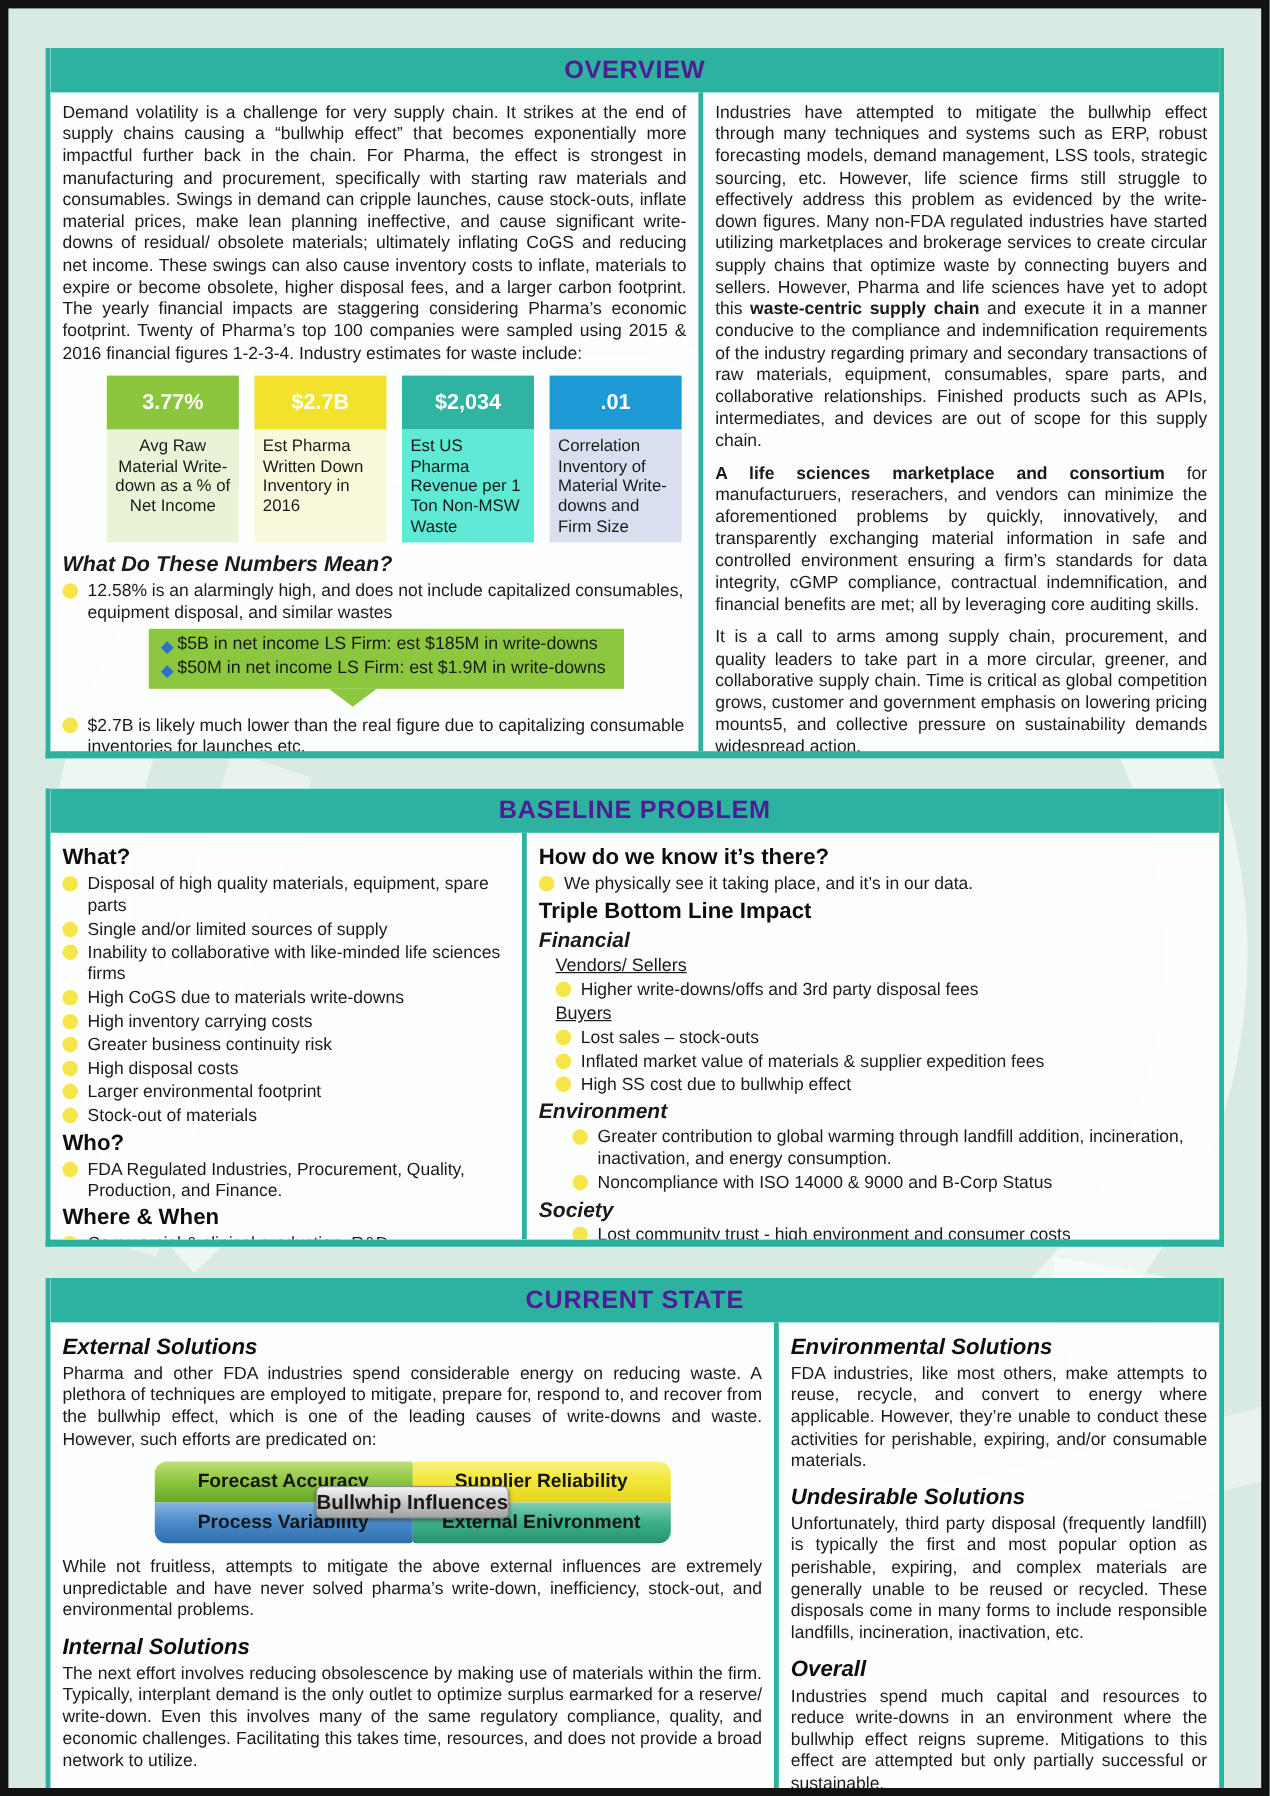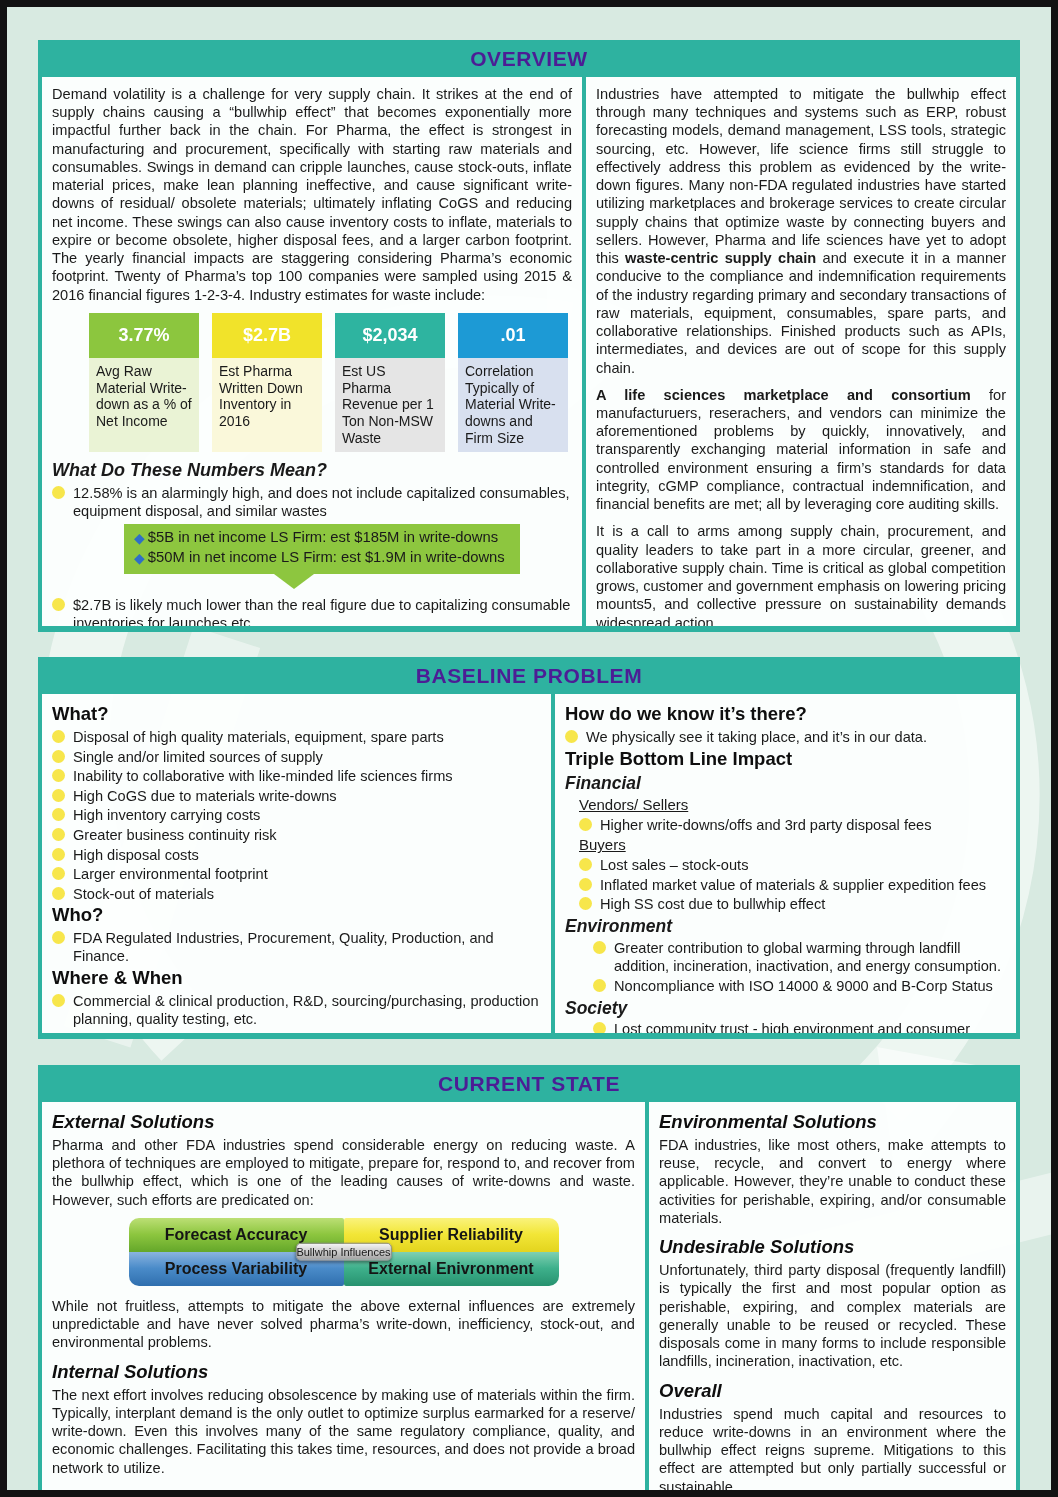--- a/index.html
+++ b/index.html
@@ -36,42 +36,42 @@
   .sec-current{margin-top:26px;height:441px;}
   .section-header{
     height:37px;background:var(--teal);
     display:flex;align-items:center;justify-content:center;
     color:#4c1d95;font-weight:bold;font-size:21px;letter-spacing:.6px;
   }
   .cols{display:flex;align-items:stretch;height:calc(100% - 37px);}
   .col{padding:8px 10px 6px 10px;}
   .col.right{border-left:4px solid var(--teal);flex:1;}
   .ov-left{width:540px;}
-  .bl-left{width:509px;}
+  .bl-left{width:393px;}
   .cs-left{width:603px;}
 
   p.body{font-size:14.6px;line-height:1.25;text-align:justify;margin-bottom:9px;}
   .bold{font-weight:bold;}
 
   h3.colhead{font-size:18.5px;font-weight:bold;color:#0e0e0e;margin:1px 0 3px 0;}
   h3.ital{font-style:italic;}
   .numbers-heading{font-size:18px;font-weight:bold;font-style:italic;margin:2px 0 3px 0;}
 
   ul.blist{list-style:none;}
   ul.blist li{display:flex;font-size:14.6px;line-height:1.24;margin:1.5px 0;}
   .dot{width:13px;height:13px;border-radius:50%;background:var(--dot);flex:0 0 13px;margin:2px 8px 0 0;}
 
   
   .stats{display:flex;gap:13px;margin:5px 0 8px 37px;}
   .stat{width:110px;display:flex;flex-direction:column;}
   .stat-top{height:45px;display:flex;align-items:center;justify-content:center;color:#fff;font-weight:bold;font-size:18px;}
   .stat-body{padding:5px 7px;font-size:14px;line-height:1.2;flex:1;}
-  .s1 .stat-top{background:#8cc63e;} .s1 .stat-body{background:#eaf3d5;}
+  .s1 .stat-top{background:#8cc63e;} .s1 .stat-body{background:#eaf3d5;text-align:center;}
   .s2 .stat-top{background:#f1e32a;} .s2 .stat-body{background:#faf8da;}
-  .s3 .stat-top{background:#2eb4a0;} .s3 .stat-body{background:#e5e5e5;}
+  .s3 .stat-top{background:#2eb4a0;} .s3 .stat-body{background:#5eead4;}
   .s4 .stat-top{background:#1d9ad5;} .s4 .stat-body{background:#d8e0ef;}
 
   
   .callout{
     position:relative;background:#8dc63f;margin:4px 0 22px 72px;width:396px;
     padding:4px 10px 5px 10px;
   }
   .callout:after{
     content:"";position:absolute;left:38%;top:100%;
     border-left:20px solid transparent;border-right:20px solid transparent;
@@ -91,21 +91,21 @@
   .qrow{display:flex;height:34px;}
   .qcell{flex:1;display:flex;align-items:center;justify-content:center;font-weight:bold;font-size:16px;color:#151515;}
   .q-tl{background:linear-gradient(#bcdf75,#8dc63f 48%,#64a72a);border-radius:10px 2px 0 0;}
   .q-tr{background:linear-gradient(#faf37c,#f2e637 48%,#e3d41e);border-radius:2px 10px 0 0;}
   .q-bl{background:linear-gradient(#8ab4e0,#4a8bc9 48%,#2f6fae);border-radius:0 0 2px 10px;}
   .q-br{background:linear-gradient(#7fd0b2,#3eb08b 48%,#27926f);border-radius:0 0 10px 2px;}
   .qcenter{
     position:absolute;left:50%;top:50%;transform:translate(-50%,-50%);
     background:linear-gradient(#f4f4f4,#c6c6c6 55%,#a3a3a3);
     border:1px solid #8f8f8f;border-radius:5px;
-    padding:0 0;font-weight:normal;font-size:11px;color:#191919;
+    padding:0 0;font-weight:bold;font-size:17px;color:#191919;
     box-shadow:0 2px 3px rgba(0,0,0,.35);line-height:1.5;
   }
 </style>
 </head>
 <body>
 
 <div class="page">
 
   <svg class="watermark" width="1058" height="1497" viewBox="0 0 1058 1497">
     <g fill="none" stroke="rgba(255,255,255,0.55)">
@@ -136,21 +136,21 @@
           <div class="stat s2">
             <div class="stat-top">$2.7B</div>
             <div class="stat-body">Est Pharma Written Down Inventory in 2016</div>
           </div>
           <div class="stat s3">
             <div class="stat-top">$2,034</div>
             <div class="stat-body">Est US Pharma Revenue per 1 Ton Non-MSW Waste</div>
           </div>
           <div class="stat s4">
             <div class="stat-top">.01</div>
-            <div class="stat-body">Correlation Typically of Material Write-downs and Firm Size</div>
+            <div class="stat-body">Correlation Inventory of Material Write-downs and Firm Size</div>
           </div>
         </div>
 
         <div class="numbers-heading">What Do These Numbers Mean?</div>
 
         <ul class="blist">
           <li>
             <span class="dot"></span>
             <span>12.58% is an alarmingly high, and does not include capitalized consumables, equipment disposal, and similar wastes</span>
           </li>

